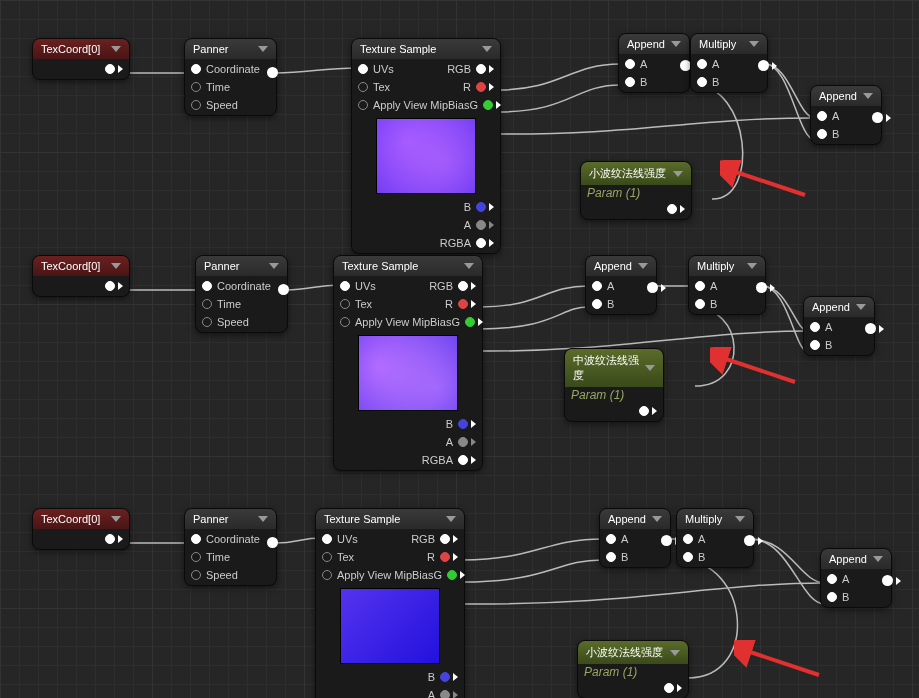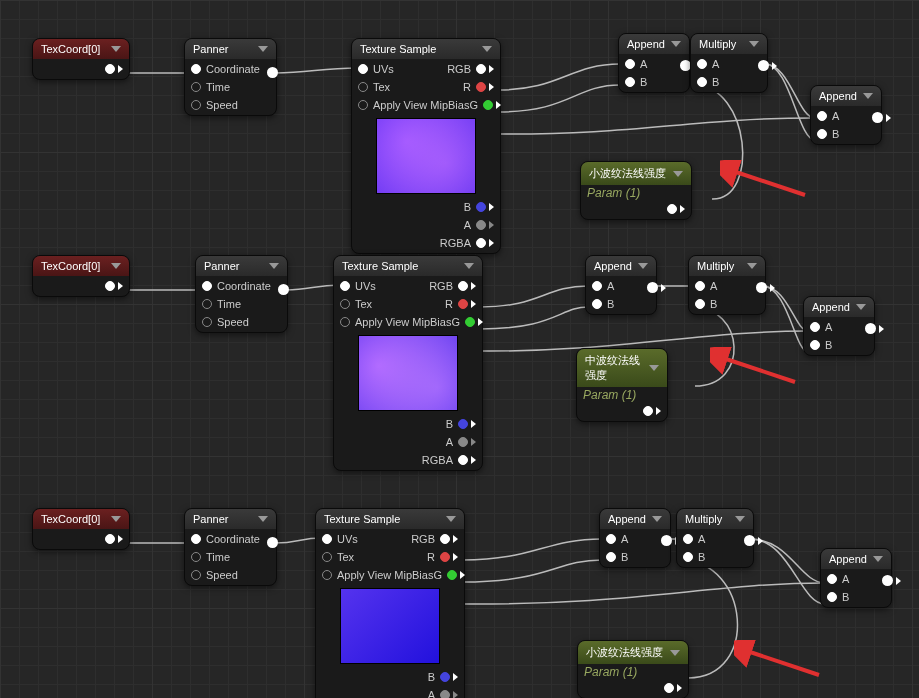--- a/index.html
+++ b/index.html
@@ -366,21 +366,21 @@
         <div class="row">
           <span class="pin pin-filled"></span>
           <span class="label">A</span>
         </div>
         <div class="row">
           <span class="pin pin-filled"></span>
           <span class="label">B</span>
         </div>
       </div>
     </div>
-    <div class="node" style="left: 576px; top: 348px; width: 92px;">
+    <div class="node" style="left: 564px; top: 348px; width: 100px;">
       <div class="node-header hdr-green">
         <span>中波纹法线强度</span>
         <span class="tri"></span>
       </div>
       <div class="node-body">
         <div class="sub">Param (1)</div>
         <div class="row">
           <span class="spacer"></span>
           <span class="pin pin-out pin-filled"></span>
           <span class="arrow-out filled"></span>

